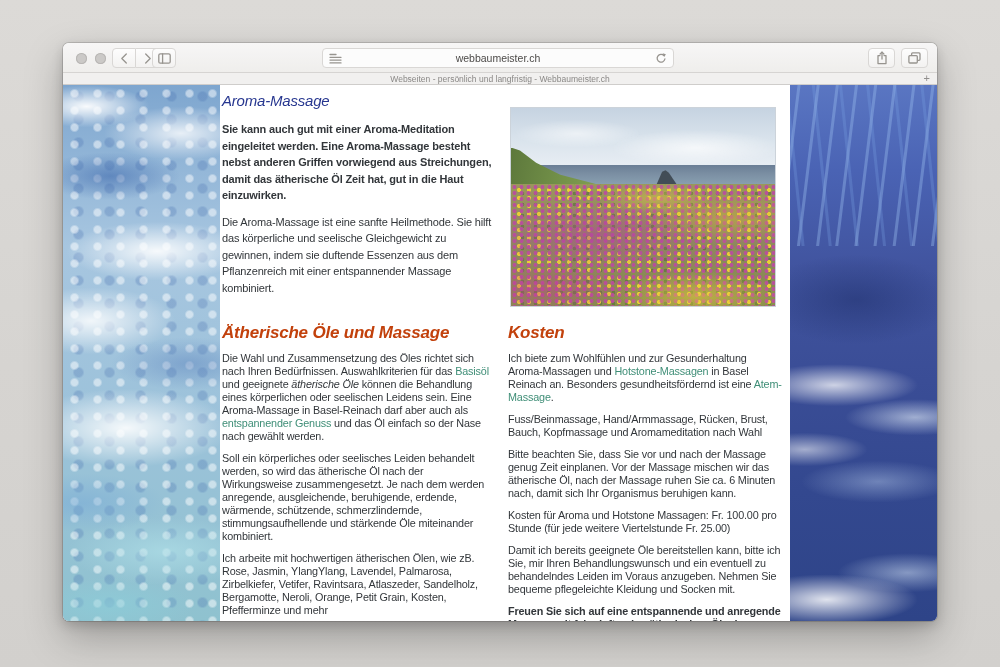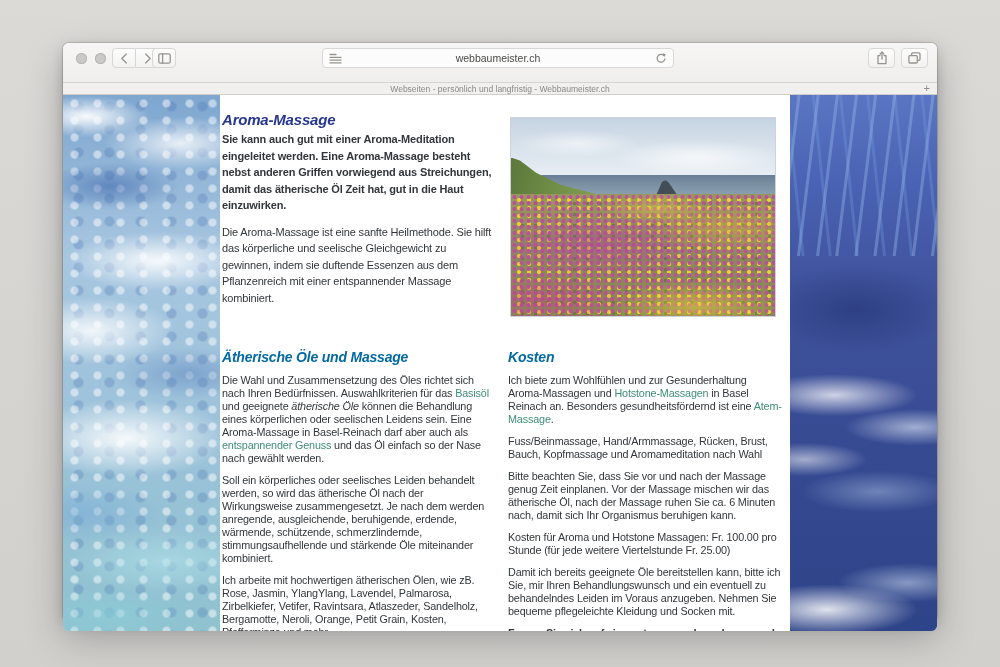--- a/index.html
+++ b/index.html
@@ -12,21 +12,21 @@
 
   
   .window {
     position:absolute; left:63px; top:43px; width:874px; height:578px;
     border-radius:6px; background:#fff;
     box-shadow: 0 0 0 1px rgba(0,0,0,.14), 0 16px 38px rgba(0,0,0,.26), 0 4px 12px rgba(0,0,0,.16);
   }
 
   
   .toolbar {
-    position:relative; height:40px;
+    position:relative; height:30px;
     background: linear-gradient(#f7f6f6,#efeeec);
     border-bottom:1px solid #d6d4d2;
     border-radius:6px 6px 0 0;
     padding-left:8px;
   }
   .lights { position:absolute; left:13px; top:10px; display:flex; gap:8px; }
   .light { width:11px; height:11px; border-radius:50%; background:#cbc9c7; box-shadow: inset 0 0 0 1px #b8b6b4; }
   .btn {
     position:absolute; top:5px; height:20px;
     background: linear-gradient(#fdfdfd,#f3f2f1);
@@ -101,22 +101,22 @@
   .ripples {
     position:absolute; left:0; top:0; width:100%; height:30%; opacity:.75;
     background:
       repeating-linear-gradient(97deg, transparent 0 7px, rgba(150,185,235,.55) 8px 10px, transparent 11px 19px),
       repeating-linear-gradient(84deg, transparent 0 11px, rgba(120,160,225,.4) 12px 14px, transparent 15px 27px);
   }
 
   
   .content { position:absolute; left:157px; top:0; width:570px; height:100%; background:#fff; }
   .page-title {
-    position:absolute; left:2px; top:16px;
-    font-size:15px; font-weight:bold; font-style:italic;
+    position:absolute; left:2px; top:7px;
+    font-size:15px; font-weight:normal; font-style:italic;
     color:#26368f; letter-spacing:-.2px;
   }
   .intro { position:absolute; left:2px; top:36px; width:274px; }
   .intro p { font-size:11px; line-height:16.5px; color:#32363a; letter-spacing:-.15px; margin:0 0 10px; }
   .intro p:first-child { font-weight:bold; }
 
   
   .photo {
     position:absolute; left:290px; top:22px; width:266px; height:200px;
     border:1px solid #ccd3da; overflow:hidden; background:#dfe8f0;
@@ -158,22 +158,22 @@
     background-size:auto,auto,auto,auto,auto,7px 6px,10px 8px,13px 11px,auto;
     background-position:0 0,0 0,0 0,0 0,0 0,0 0,3px 2px,5px 4px,0 0;
   }
 
   
   .cols { position:absolute; left:2px; top:238px; width:566px; }
   .col { position:absolute; top:0; }
   .col-left  { left:0;   width:272px; }
   .col-right { left:286px; width:274px; }
   .col h2 {
-    font-size:14px; font-weight:bold; font-style:italic;
-    color:#0369a1; letter-spacing:-.2px; margin:16px 0 9px;
+    font-size:17px; font-weight:bold; font-style:italic;
+    color:#c2410c; letter-spacing:-.2px; margin:0 0 9px;
   }
   .col p { font-size:10.8px; line-height:13px; color:#32363a; letter-spacing:-.15px; margin:0 0 9px; }
   .col .link { color:#3f8e77; }
   .col .em { font-style:italic; }
   .col .b  { font-weight:bold; }
 
   .glyph { stroke:#97948f; fill:none; stroke-width:1.3; stroke-linecap:round; stroke-linejoin:round; }
   .glyph-fill { fill:#97948f; stroke:none; }
 </style>
 </head>

